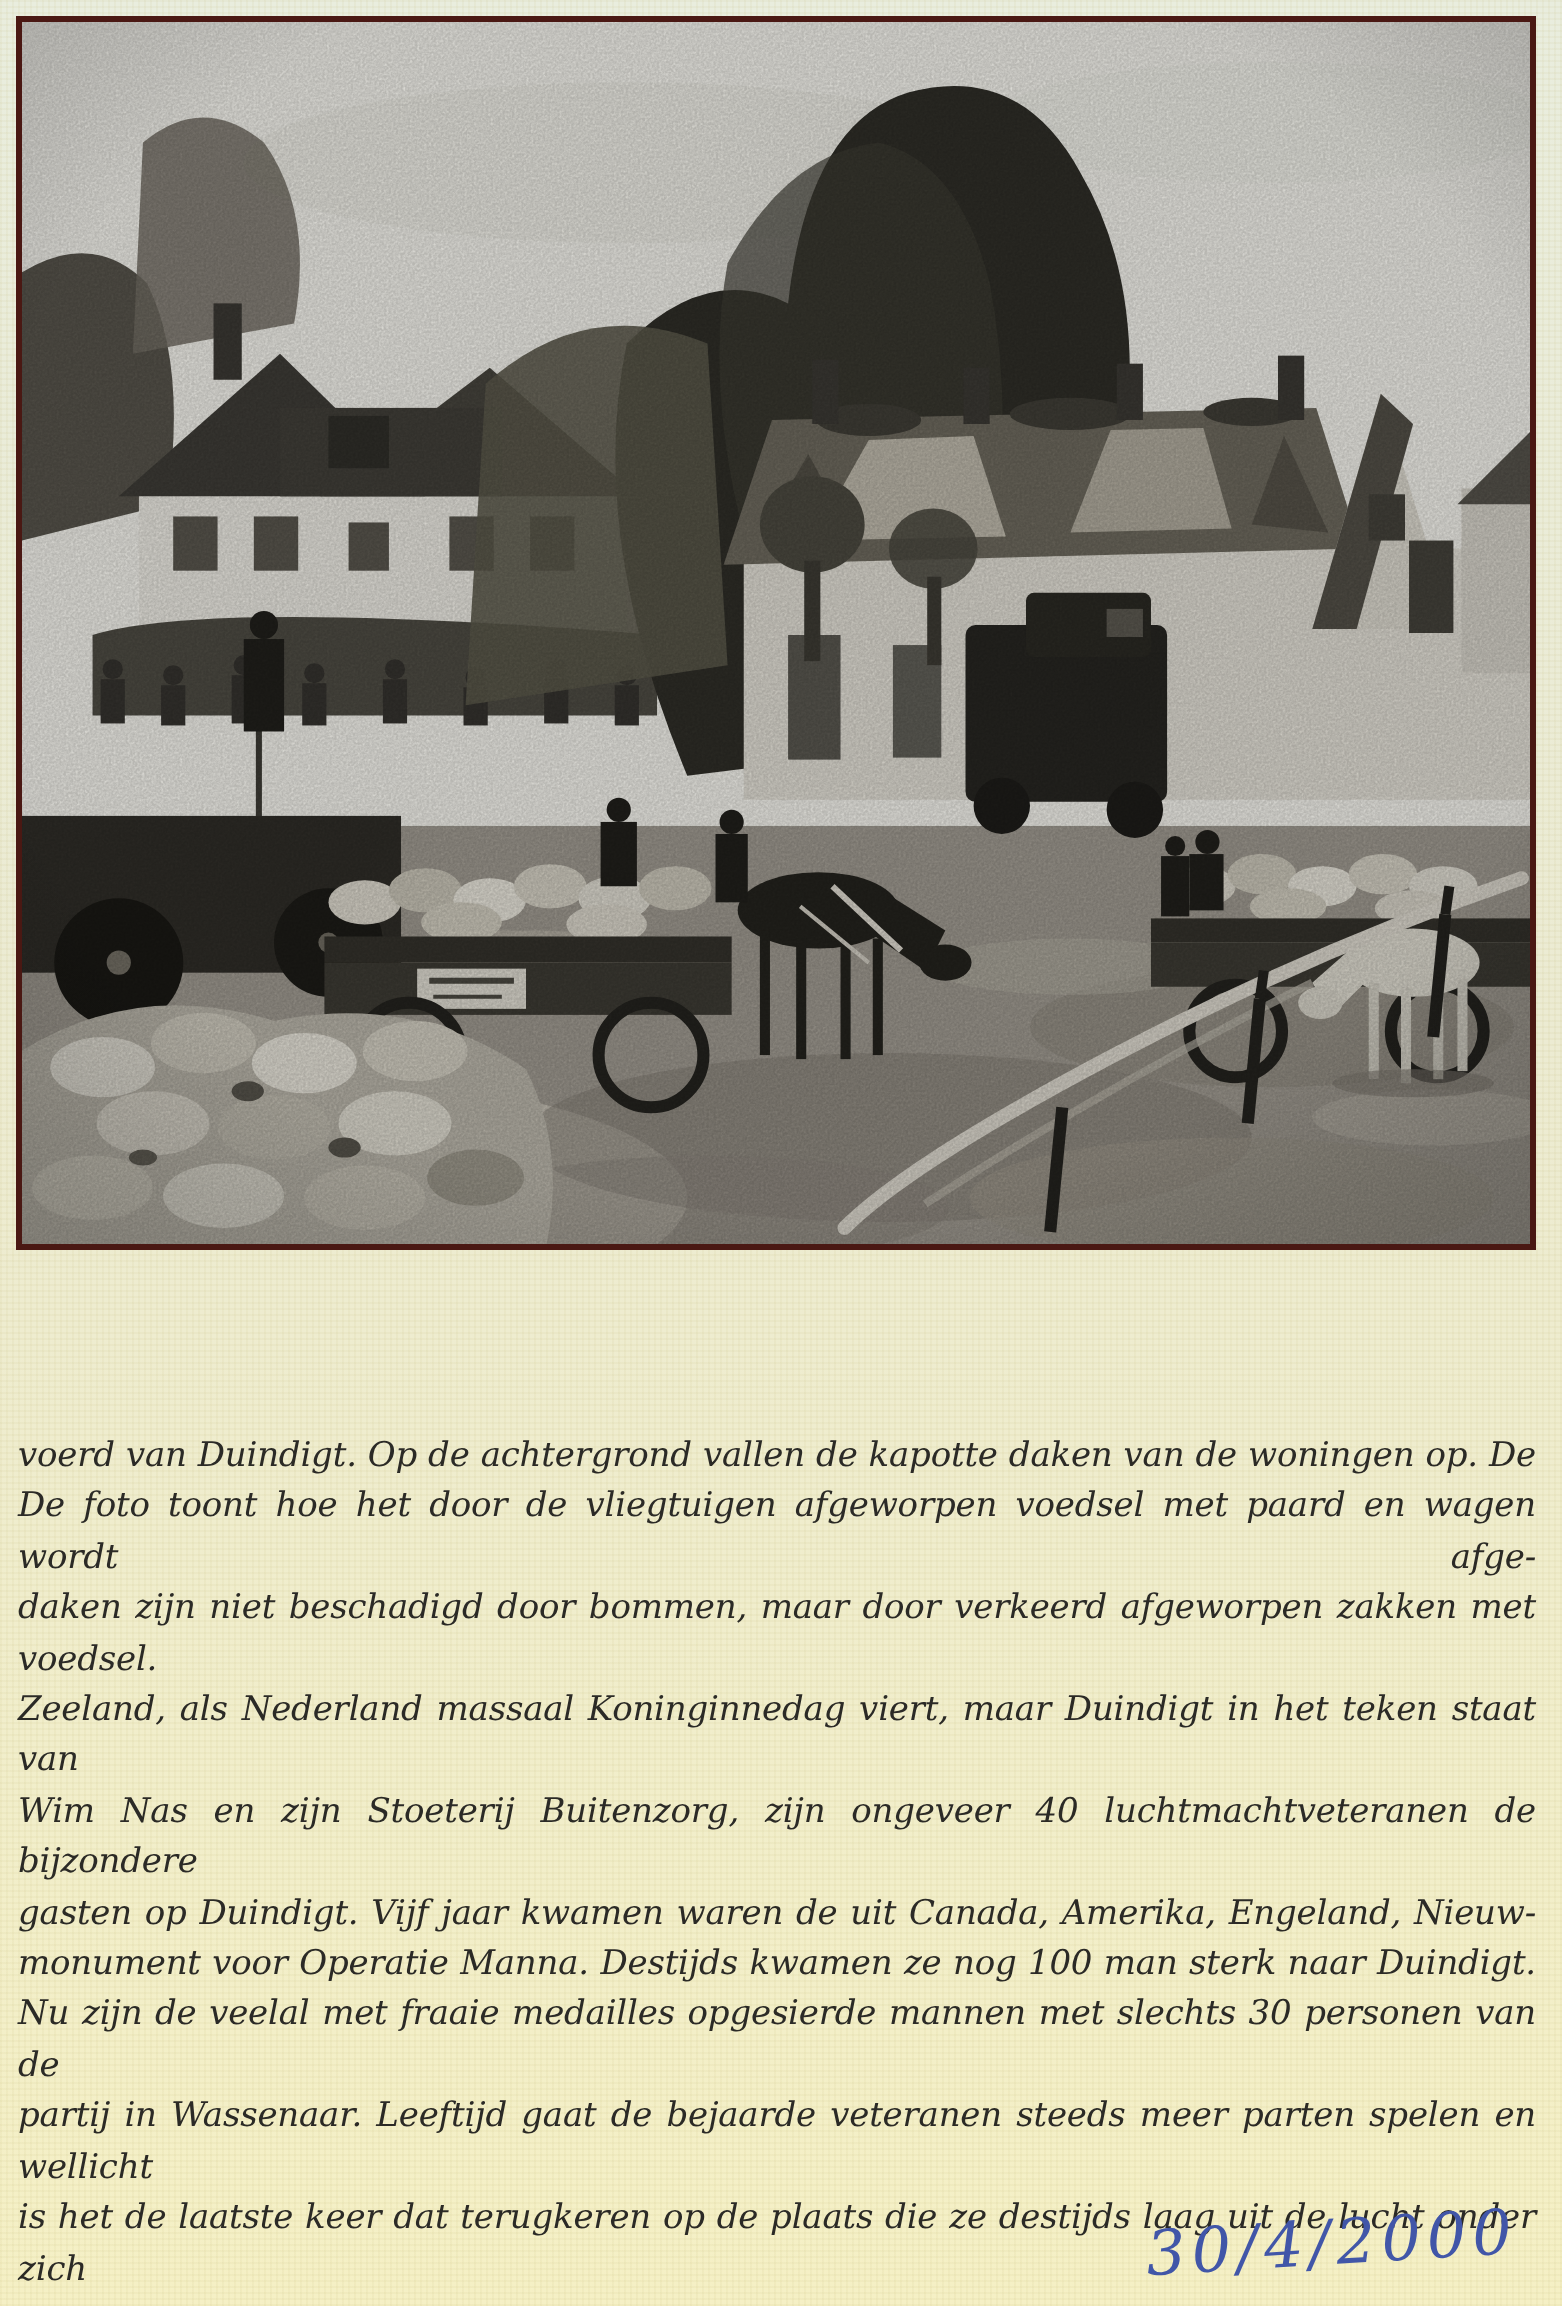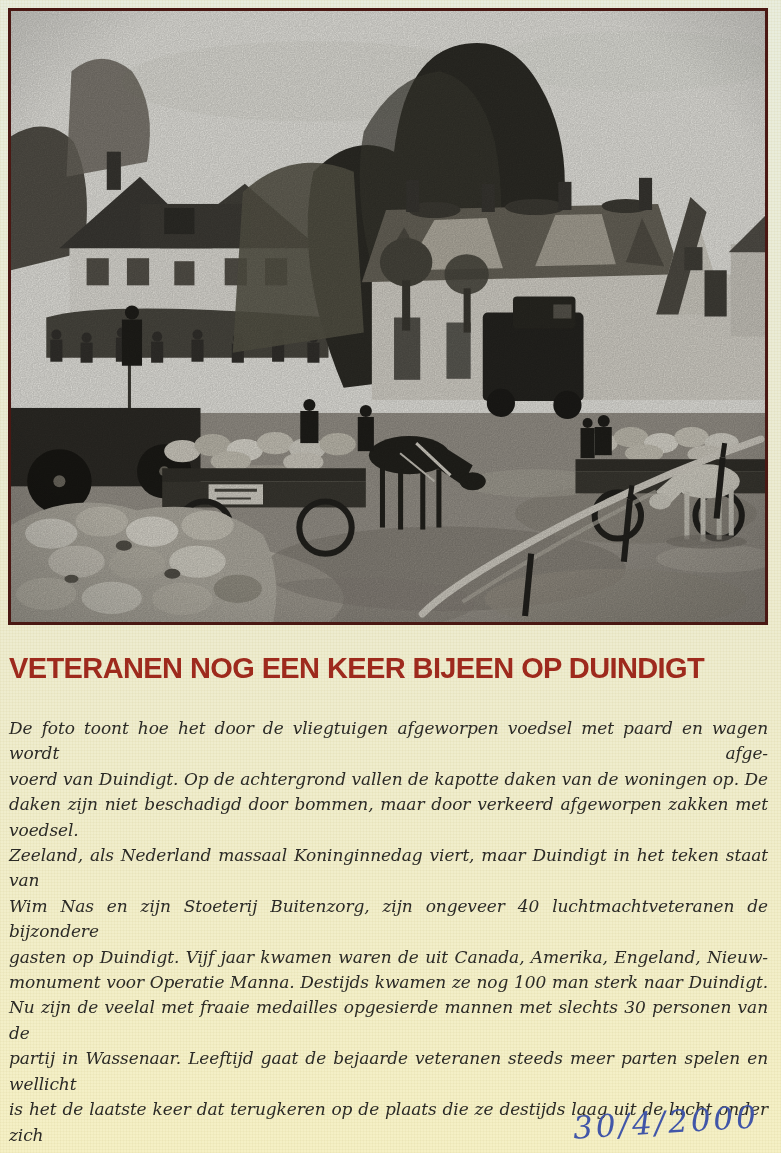--- a/index.html
+++ b/index.html
@@ -254,25 +254,24 @@
           <rect x="565" y="415" width="14" height="30"></rect>
         <circle cx="120" cy="300" r="7"></circle>
           <rect x="110" y="307" width="20" height="46"></rect>
       </g>
 
       <rect x="0" y="0" width="748" height="608" filter="url(#grain)" opacity="0.22"></rect>
       <rect x="0" y="0" width="748" height="608" fill="url(#vig)"></rect>
     </svg>
   </figure>
 
-  <h1 class="headline">VETERANEN NOG EEN KEER BIJEEN OP DUINDIGT</h1>
 
   <div class="article">
+    <div class="jline">voerd van Duindigt. Op de achtergrond vallen de kapotte daken van de woningen op. De</div>
     <div class="jline">De foto toont hoe het door de vliegtuigen afgeworpen voedsel met paard en wagen wordt afge-</div>
-    <div class="jline">voerd van Duindigt. Op de achtergrond vallen de kapotte daken van de woningen op. De</div>
     <div class="jline">daken zijn niet beschadigd door bommen, maar door verkeerd afgeworpen zakken met voedsel.</div>
     <div class="jline">Zeeland, als Nederland massaal Koninginnedag viert, maar Duindigt in het teken staat van</div>
     <div class="jline">Wim Nas en zijn Stoeterij Buitenzorg, zijn ongeveer 40 luchtmachtveteranen de bijzondere</div>
     <div class="jline">gasten op Duindigt. Vijf jaar kwamen waren de uit Canada, Amerika, Engeland, Nieuw-</div>
     <div class="jline">monument voor Operatie Manna. Destijds kwamen ze nog 100 man sterk naar Duindigt.</div>
     <div class="jline">Nu zijn de veelal met fraaie medailles opgesierde mannen met slechts 30 personen van de</div>
     <div class="jline">partij in Wassenaar. Leeftijd gaat de bejaarde veteranen steeds meer parten spelen en wellicht</div>
     <div class="jline">is het de laatste keer dat terugkeren op de plaats die ze destijds laag uit de lucht onder zich</div>
 
   </div>

